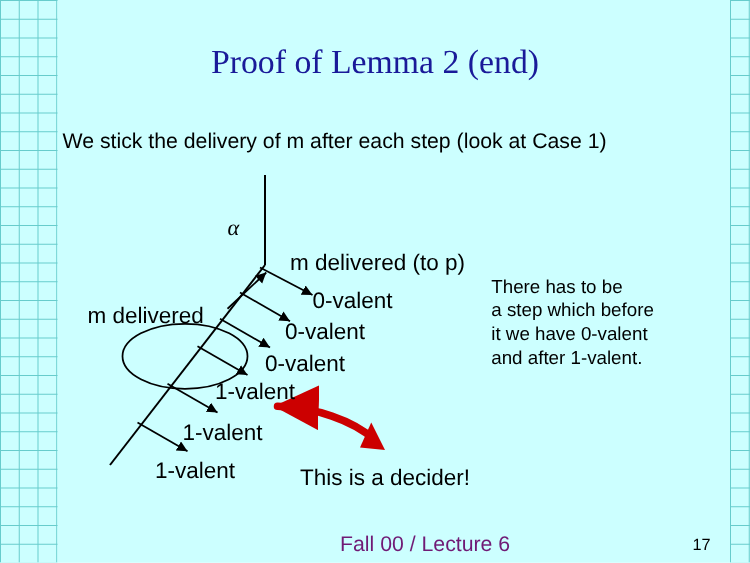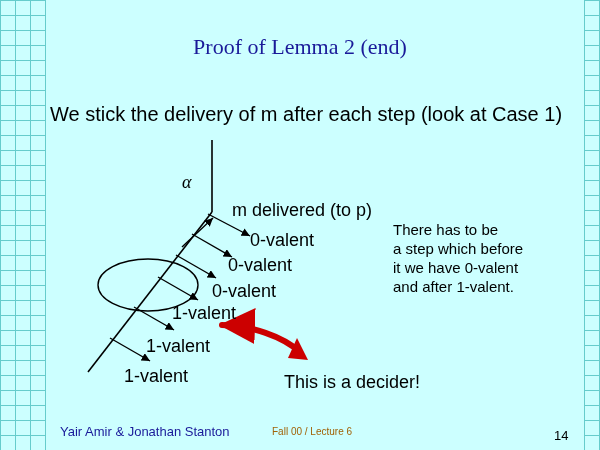--- a/index.html
+++ b/index.html
@@ -34,30 +34,30 @@
   .grid-left { left: 0; width: 46px; }
   .grid-right { right: 0; width: 16px; }
 
   .title {
     position: absolute;
     left: 0;
     top: 34px;
     width: 600px;
     text-align: center;
     font-family: "Liberation Serif", serif;
-    font-size: 22px;
+    font-size: 27px;
     color: #1a1a99;
     letter-spacing: 0px;
   }
   .subtitle {
     position: absolute;
     left: 50px;
     top: 103px;
     width: 540px;
-    font-size: 20px;
+    font-size: 17px;
     color: #000000;
   }
   .diagram {
     position: absolute;
     left: 0;
     top: 0;
     width: 600px;
     height: 450px;
   }
   .lbl {
@@ -82,22 +82,22 @@
     position: absolute;
     left: 60px;
     top: 424px;
     font-size: 13px;
     color: #1a1a99;
   }
   .footer-lecture {
     position: absolute;
     left: 272px;
     top: 426px;
-    font-size: 10px;
-    color: #a16207;
+    font-size: 17px;
+    color: #701a75;
   }
   .footer-page {
     position: absolute;
     left: 554px;
     top: 428px;
     font-size: 13px;
     color: #000000;
   }
 </style>
 </head>
@@ -144,32 +144,32 @@
     <line x1="182" y1="247" x2="213" y2="218" stroke="#000000" stroke-width="1.4" marker-end="url(#ah)"></line>
 
     <path d="M300,352 C282,336 252,326 222,325" fill="none" stroke="#cc0000" stroke-width="6" stroke-linecap="round" marker-end="url(#ahr)"></path>
     <path d="M222,325 L238,317 L238,333 z" fill="#cc0000"></path>
     <path d="M297,338 L308,360 L288,358 z" fill="#cc0000"></path>
   </svg>
 
   <div class="lbl lbl-alpha" style="left:182px; top:172px;">α</div>
 
   <div class="lbl" style="left:232px; top:200px;">m delivered (to p)</div>
+  <div class="lbl" style="left:70px; top:242px;">m delivered</div>
 
   <div class="lbl" style="left:250px; top:230px;">0-valent</div>
   <div class="lbl" style="left:228px; top:255px;">0-valent</div>
   <div class="lbl" style="left:212px; top:281px;">0-valent</div>
   <div class="lbl" style="left:172px; top:303px;">1-valent</div>
   <div class="lbl" style="left:146px; top:336px;">1-valent</div>
   <div class="lbl" style="left:124px; top:366px;">1-valent</div>
 
-  <div class="lbl" style="left:240px; top:372px;margin-left:44px;">This is a decider!</div>
+  <div class="lbl" style="left:240px; top:372px;">This is a decider!</div>
 
   <div class="side-text" style="left:393px; top:204px; width:180px;margin-top:16px;">There has to be
 a step which before
 it we have 0-valent
 and after 1-valent.</div>
 
-  <div class="footer-authors">Yair Amir &amp; Jonathan Stanton</div>
   <div class="footer-lecture">Fall 00 / Lecture 6</div>
-  <div class="footer-page">14</div>
+  <div class="footer-page">17</div>
 
 </div>
 
 </body></html>

